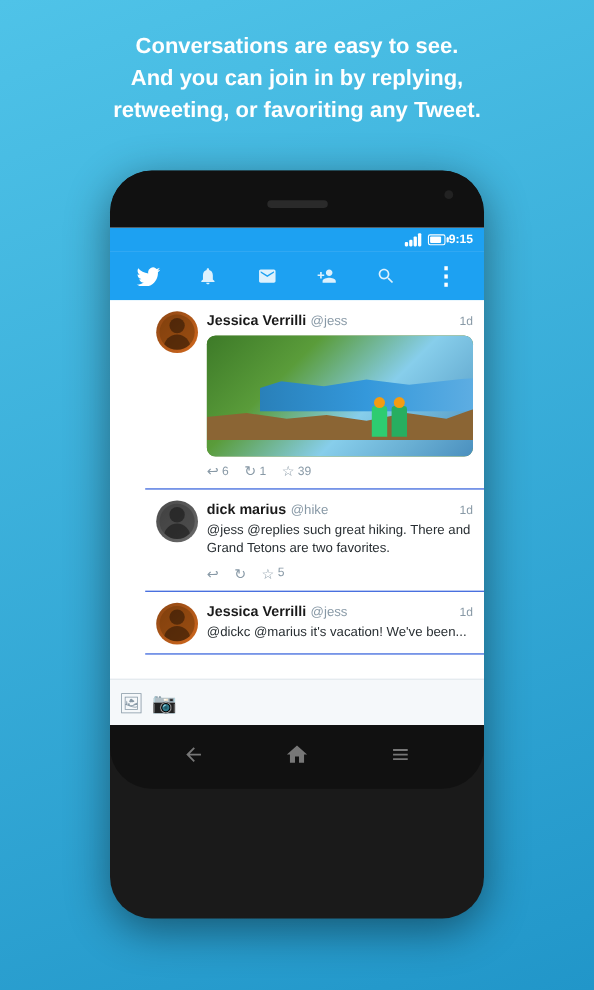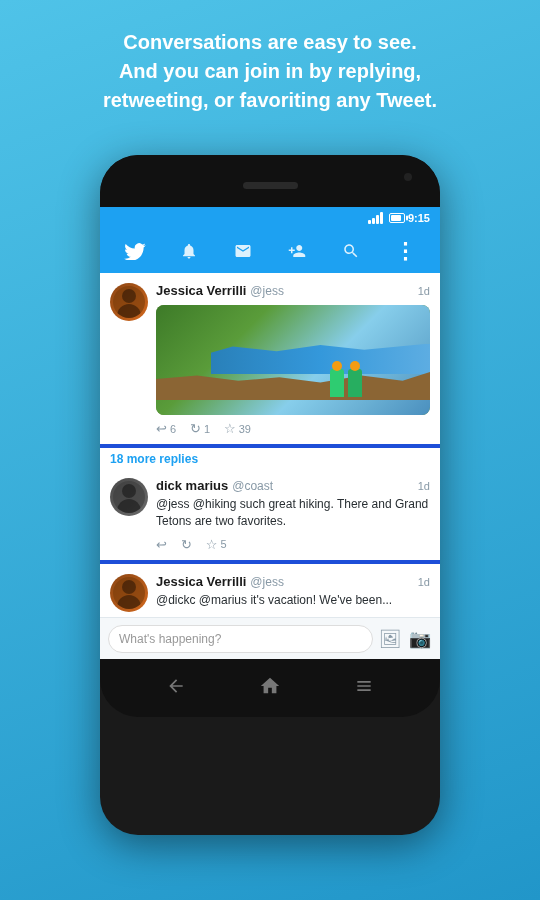--- a/index.html
+++ b/index.html
@@ -184,23 +184,24 @@
     
     .tweet-list {
       background: white;
       overflow-y: auto;
       height: calc(570px - 22px - 44px - 36px - 42px);
     }
 
     
     .tweet {
       padding: 10px 10px 8px;
-      border-bottom: 4px solid #1d4ed8;
+      border-bottom: 1px solid #1d4ed8;
       display: flex;
       gap: 8px;
+      margin-left: 32px;
     }
     .avatar {
       width: 38px;
       height: 38px;
       border-radius: 50%;
       flex-shrink: 0;
       overflow: hidden;
       background: #ccc;
     }
     .tweet-body {
@@ -513,33 +514,32 @@
               <span>1</span>
             </div>
             <div class="action">
               <span class="action-icon">☆</span>
               <span>39</span>
             </div>
           </div>
         </div>
       </div>
 
-      <div class="more-replies">18 more replies</div>
 
       <div class="tweet">
         <div class="avatar avatar-dick">
           <div class="face-silhouette" style="background:rgba(60,60,60,0.6);"></div>
         </div>
         <div class="tweet-body">
           <div class="tweet-header">
             <span class="tweet-name">dick marius</span>
-            <span class="tweet-handle">@coast</span>
+            <span class="tweet-handle">@hike</span>
             <span class="tweet-time">1d</span>
           </div>
-          <div class="tweet-text">@jess @hiking such great hiking.  There and Grand Tetons are two favorites.</div>
+          <div class="tweet-text">@jess @replies such great hiking.  There and Grand Tetons are two favorites.</div>
           <div class="tweet-actions">
             <div class="action">
               <span class="action-icon">↩</span>
             </div>
             <div class="action">
               <span class="action-icon">↻</span>
             </div>
             <div class="action">
               <span class="action-icon">☆</span>
               <span>5</span>
@@ -558,23 +558,20 @@
             <span class="tweet-handle">@jess</span>
             <span class="tweet-time">1d</span>
           </div>
           <div class="tweet-text">@dickc @marius it's vacation! We've been...</div>
         </div>
       </div>
 
     </div>
 
     <div class="compose-bar">
-      <div class="compose-input">
-        <span style="color:#999; font-size:12px;">What's happening?</span>
-      </div>
       <div class="compose-actions">
         <span class="compose-icon">🖼</span>
         <span class="compose-icon">📷</span>
       </div>
     </div>
 
   </div>
 
   <div class="phone-bottom-bezel">
     <div class="nav-button">

